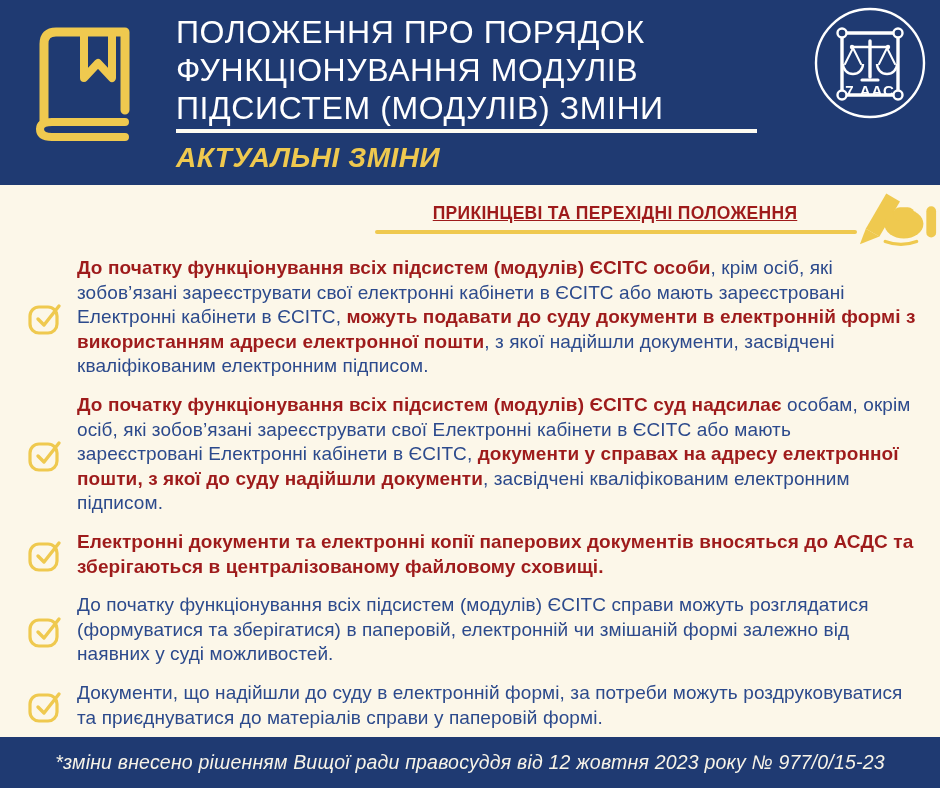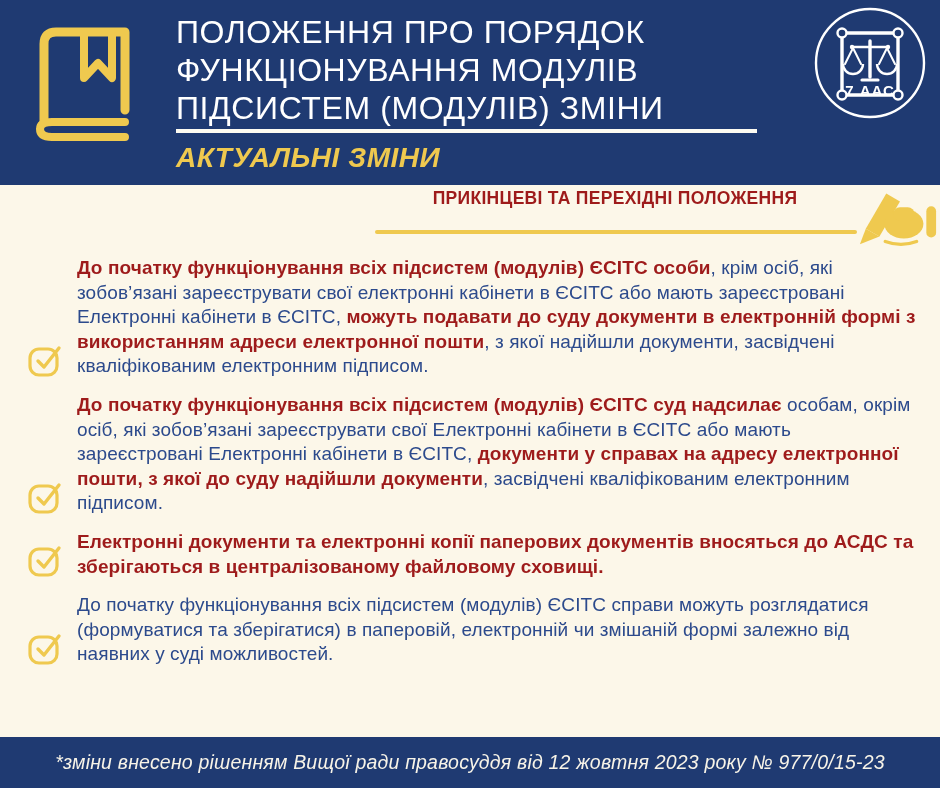--- a/index.html
+++ b/index.html
@@ -28,28 +28,28 @@
     position:absolute;left:176px;top:142px;
     color:var(--gold);font-style:italic;font-weight:bold;font-size:28px;letter-spacing:0.5px;
   }
   .logo{position:absolute;left:812px;top:5px;width:116px;height:116px;}
   .logo-caption{
     position:absolute;left:812px;top:82px;width:116px;text-align:center;
     color:#FFFFFF;font-weight:bold;font-size:15px;letter-spacing:1px;
   }
   
   .section-heading{
-    position:absolute;left:380px;top:188px;width:470px;text-align:center;
-    color:var(--red);font-weight:bold;font-size:17.5px;letter-spacing:0.3px;
+    position:absolute;left:380px;top:203px;width:470px;text-align:center;
+    color:var(--red);font-weight:bold;font-size:17.5px;letter-spacing:0.3px;text-decoration:underline;
   }
   .section-underline{position:absolute;left:375px;top:230px;width:482px;height:4px;background:var(--gold);border-radius:2px;}
   .hand-icon{position:absolute;left:856px;top:189px;}
   
   .bullets{position:absolute;left:26px;top:256px;width:892px;}
-  .bullet{display:flex;align-items:flex-end;gap:13px;margin-bottom:14px;}
+  .bullet{display:flex;align-items:center;gap:13px;margin-bottom:14px;}
   .bullet .check{flex:0 0 38px;margin-top:1px;}
   .bullet-text{font-size:19px;line-height:24.6px;letter-spacing:0.1px;}
   .seg-blue{color:var(--blue);}
   .seg-red{color:var(--red);font-weight:bold;}
   
   .footer{
     position:absolute;left:0;bottom:0;width:940px;height:51px;background:var(--navy);
     display:flex;align-items:center;justify-content:center;
   }
   .footer-note{color:#F8F4E8;font-style:italic;font-size:19.5px;letter-spacing:0.2px;}
@@ -136,20 +136,27 @@
     </div>
 
     <div class="bullet">
       <svg class="check" width="38" height="38" viewBox="0 0 38 38" fill="none">
         <rect x="4" y="8" width="27" height="26" rx="9" stroke="#EFC94F" stroke-width="3.2"></rect>
         <path d="M12,20 L18,26 L33,7" stroke="#EFC94F" stroke-width="3.4" stroke-linecap="round" stroke-linejoin="round"></path>
       </svg>
       <div class="bullet-text"><span class="seg-blue">До початку функціонування всіх підсистем (модулів) ЄСІТС справи можуть розглядатися (формуватися та зберігатися) в паперовій, електронній чи змішаній формі залежно від наявних у суді можливостей.</span></div>
     </div>
 
+    <div class="bullet">
+      <svg class="check" width="38" height="38" viewBox="0 0 38 38" fill="none">
+        <rect x="4" y="8" width="27" height="26" rx="9" stroke="#EFC94F" stroke-width="3.2"></rect>
+        <path d="M12,20 L18,26 L33,7" stroke="#EFC94F" stroke-width="3.4" stroke-linecap="round" stroke-linejoin="round"></path>
+      </svg>
+      <div class="bullet-text"><span class="seg-blue">Документи, що надійшли до суду в електронній формі, за потреби можуть роздруковуватися та приєднуватися до матеріалів справи у паперовій формі.</span></div>
+    </div>
 
   </div>
 
   <div class="footer">
     <div class="footer-note">*зміни внесено рішенням Вищої ради правосуддя від 12 жовтня 2023 року № 977/0/15-23</div>
   </div>
 
 </div>
 
 </body></html>

